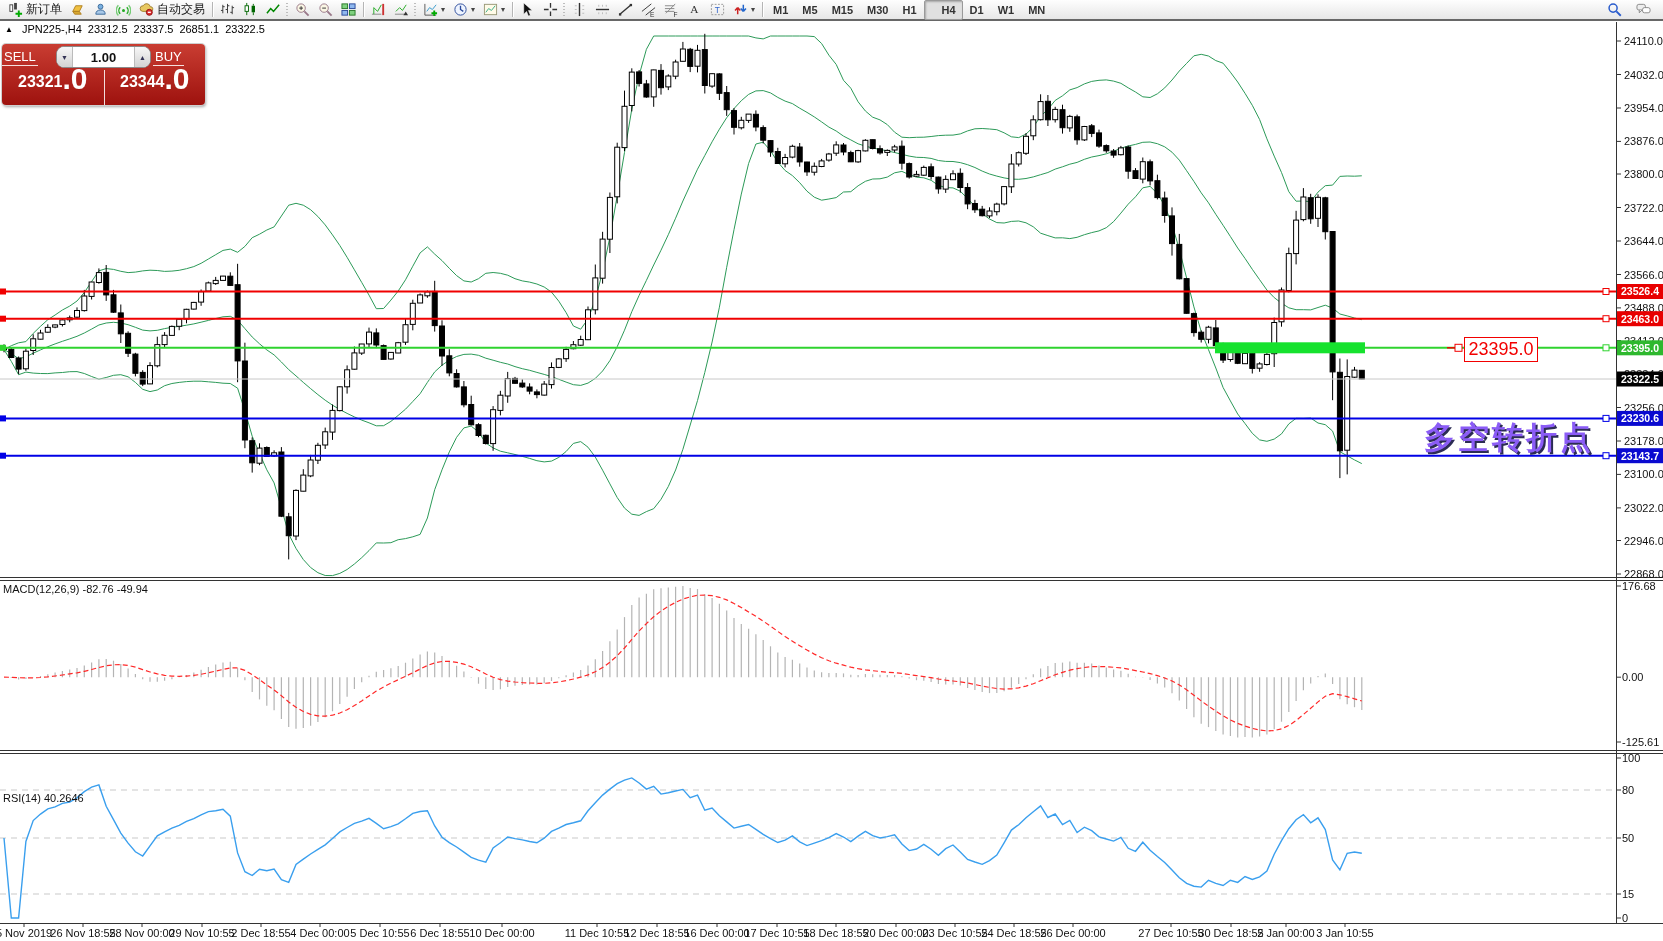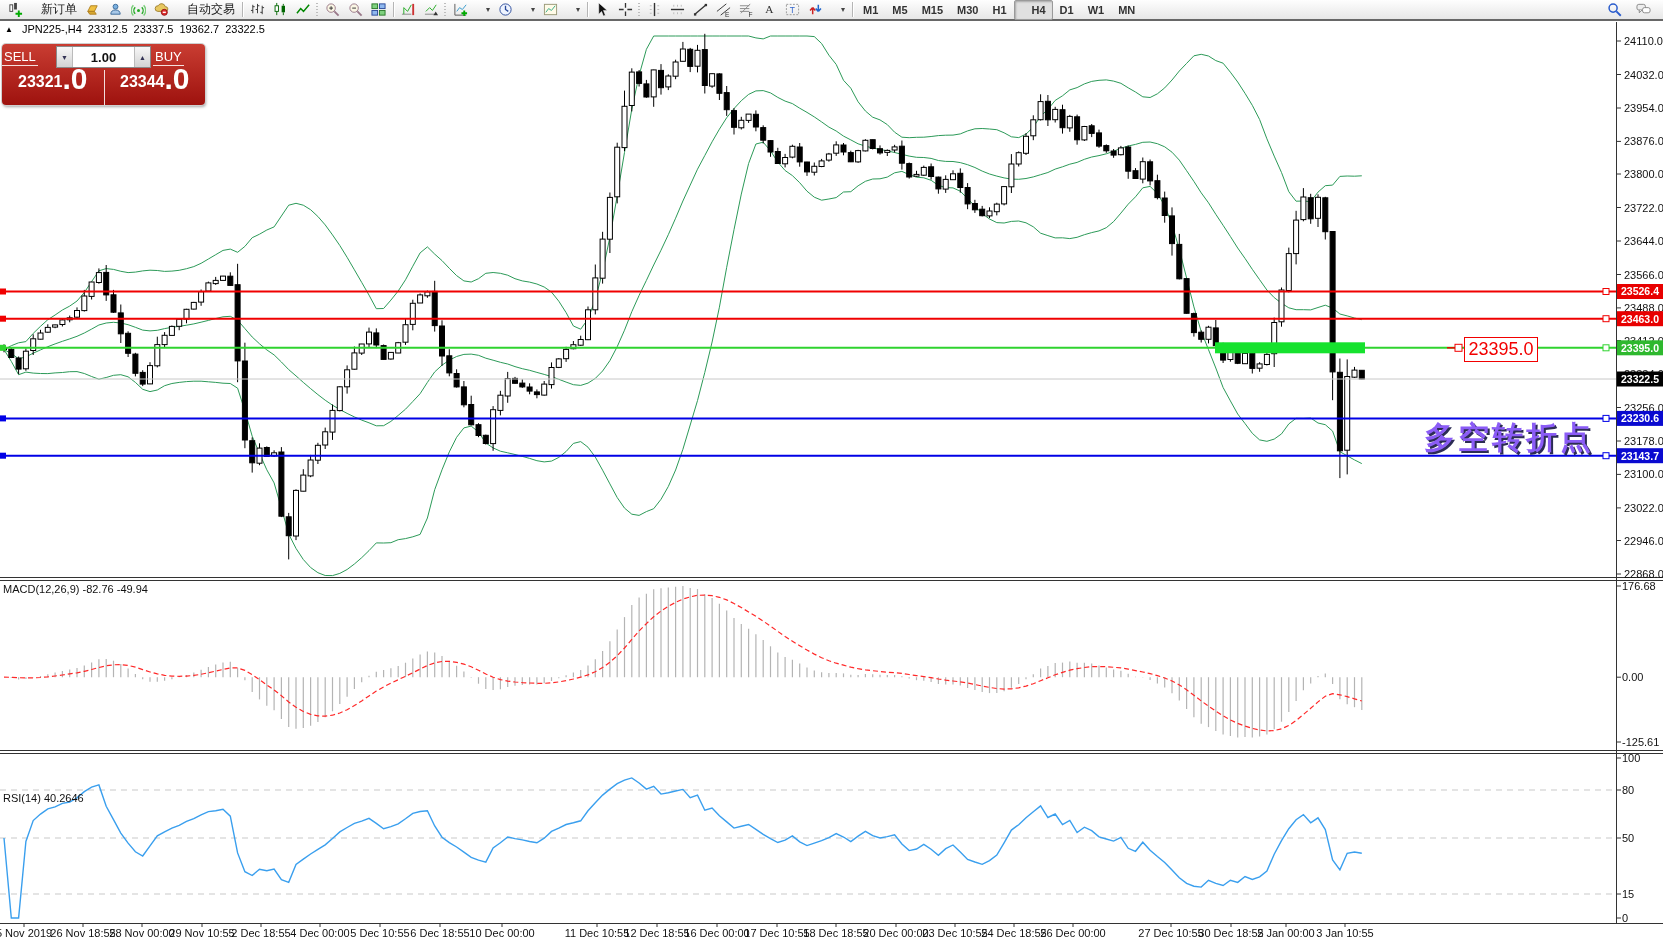--- a/index.html
+++ b/index.html
@@ -2,42 +2,42 @@
 <html><head>
 <meta charset="utf-8">
 <style>
   html,body{margin:0;padding:0;width:1663px;height:941px;overflow:hidden;background:#fff;
     font-family:"Liberation Sans",sans-serif;}
   #chart-layer{position:absolute;left:0;top:0;width:1663px;height:941px;z-index:1;}
   
   #toolbar{position:absolute;top:0;left:0;width:1663px;height:21px;box-sizing:border-box;
     background:linear-gradient(#fefefe,#e7e7e7);border-bottom:2px solid #676767;
     display:flex;align-items:center;padding:0 4px;z-index:30;}
-  .tb-btn{height:18px;display:flex;align-items:center;gap:18px;padding:0 3px;border:1px solid transparent;
+  .tb-btn{height:18px;display:flex;align-items:center;gap:3px;padding:0 3px;border:1px solid transparent;
     border-radius:2px;font-size:12px;color:#1a1a1a;white-space:nowrap;}
   .tb-btn svg{width:15px;height:15px;display:block;}
   .tb-btn .dd{font-size:8px;color:#444;line-height:1;}
   .tb-btn.tf{font-size:11px;font-weight:bold;color:#333;padding:0 6px;}
   .tb-btn.tf.active{background:#e0e0e0;border:1px solid #9a9a9a;box-shadow:inset 1px 1px 2px rgba(0,0,0,.25);padding-left:17px;}
   .tb-sep{width:1px;height:15px;background:#b5b5b5;margin:0 3px;box-shadow:1px 0 0 #fff;}
   .tb-grip{width:2px;height:14px;margin:0 3px 0 1px;
     background:repeating-linear-gradient(to bottom,#bdbdbd 0 1px,rgba(0,0,0,0) 1px 3px);}
   #tb-right{margin-left:auto;display:flex;align-items:center;gap:6px;padding-right:4px;}
   
   #chart-header{position:absolute;top:23px;left:5px;height:12px;display:flex;align-items:center;gap:9px;
     font-size:11px;color:#000;z-index:20;}
   #chart-header .mk{font-size:8px;}
   #chart-header .num{margin-left:-3px;}
   
   #trade-panel{position:absolute;left:2px;top:44px;width:203px;height:61px;border-radius:4px;overflow:hidden;
     background:linear-gradient(#c93d32,#9e120e);box-shadow:0 0 0 1px #cfcfcf,1px 2px 3px rgba(0,0,0,.35);z-index:20;}
   .tp-row1{height:26px;display:flex;align-items:center;}
   .tp-side{width:52px;text-align:left;color:#fff;font-size:13px;}
   .tp-side span{display:inline-block;border-bottom:1px solid rgba(255,255,255,.85);padding:0 2px 1px;}
-  .tp-vol{flex:1;height:22px;margin:0 2px;background:#fff;border-radius:0;display:flex;overflow:hidden;border:1px solid #8a8a8a;box-sizing:border-box;}
+  .tp-vol{flex:1;height:22px;margin:0 2px;background:#fff;border-radius:8px;display:flex;overflow:hidden;border:1px solid #8a8a8a;box-sizing:border-box;}
   .tp-spin{width:15px;background:linear-gradient(#f7f7f7,#d3d3d3);font-size:7px;color:#335;
     display:flex;align-items:center;justify-content:center;}
   .tp-spin.dn{border-right:1px solid #bbb;}
   .tp-spin.up{border-left:1px solid #bbb;}
   .tp-vol input{flex:1;border:0;outline:0;text-align:center;font-size:13px;font-weight:bold;color:#111;min-width:0;
     font-family:"Liberation Sans",sans-serif;}
   .tp-row2{height:35px;display:flex;color:#fff;}
   .tp-price{width:50%;display:flex;align-items:flex-end;justify-content:center;padding-bottom:11px;box-sizing:border-box;}
   .tp-price.buy{border-left:1px solid rgba(255,255,255,.85);}
   .tp-main{font-size:16px;font-weight:bold;line-height:1;margin-bottom:4px;}
@@ -1030,21 +1030,21 @@
         </span>
       </div>
     </div>
   </div>
 
 <div id="chart-header">
   <span class="mk">▲</span>
   <span>JPN225-,H4</span>
   <span class="num">23312.5</span>
   <span class="num">23337.5</span>
-  <span class="num">19362.7</span>
+  <span class="num">26851.1</span>
   <span class="num">23322.5</span>
 </div>
 
 <div id="trade-panel">
   <div class="tp-row1">
     <div class="tp-side"><span>SELL</span></div>
     <div class="tp-vol">
       <div class="tp-spin dn">▼</div>
       <input value="1.00" style="">
       <div class="tp-spin up">▲</div>

